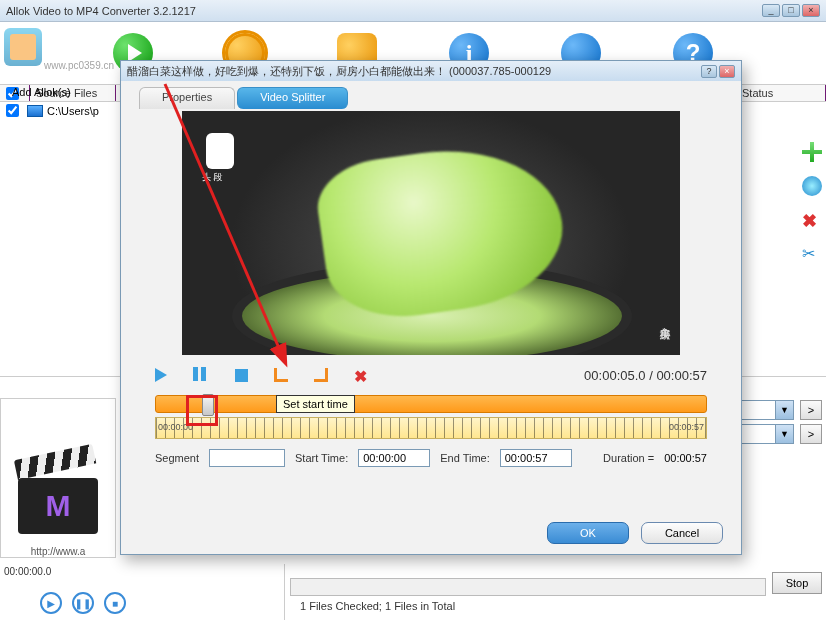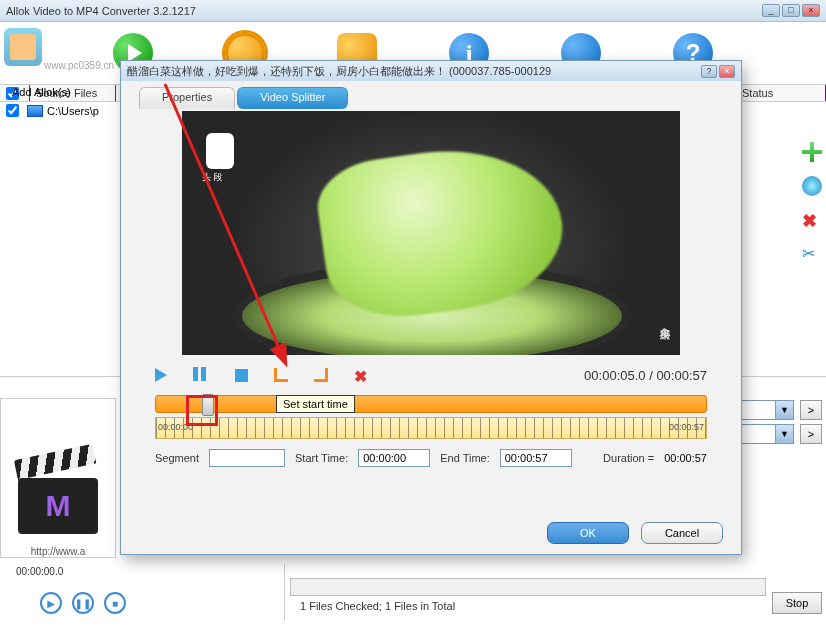--- a/index.html
+++ b/index.html
@@ -57,24 +57,24 @@
 .clap-m { color: #a060e8; font: 700 30px Arial; }
 .url-small { font-size: 10px; color: #555; margin-top: 6px; }
 
 .bottom-right { position: absolute; left: 122px; top: 400px; right: 0; }
 .combo-row { display: flex; gap: 6px; margin-bottom: 4px; padding-right: 4px; }
 .combo { flex: 1; height: 20px; border: 1px solid #7a9ab5; background: #fff; display: flex; }
 .combo .arrow { width: 18px; background: linear-gradient(#cfe2f5,#9cc0e0); border-left: 1px solid #7a9ab5; text-align: center; font-size: 9px; line-height: 18px; }
 .sq-btn { width: 22px; height: 20px; border: 1px solid #999; background: linear-gradient(#fafafa,#e0e0e0); font-size: 11px; text-align: center; line-height: 18px; cursor: pointer; }
 
 .status-done { position: absolute; left: 290px; top: 532px; font-size: 11px; color: #333; right: 60px; }
-.stop-btn { position: absolute; right: 4px; top: 572px; width: 50px; height: 22px; border: 1px solid #999; background: linear-gradient(#fafafa,#e0e0e0); font-size: 11px; cursor: pointer; margin-top: 20px; }
-
-
-.player-row { position: absolute; left: 16px; top: 566px; display: flex; gap: 4px; font-size: 11px; }
+.stop-btn { position: absolute; right: 4px; top: 572px; width: 50px; height: 22px; border: 1px solid #999; background: linear-gradient(#fafafa,#e0e0e0); font-size: 11px; cursor: pointer; }
+
+
+.player-row { position: absolute; left: 4px; top: 566px; display: flex; gap: 4px; font-size: 11px; }
 .time-label { font-size: 10px; color: #333; margin-right: 6px; }
 .mini-btn { width: 22px; height: 22px; border-radius: 50%; border: 2px solid #3a8cd8; background: #fff; color: #3a8cd8; font-size: 10px; display: flex; align-items: center; justify-content: center; cursor: pointer; }
 
 
 .progress-wrap { position: absolute; left: 290px; top: 578px; right: 60px; height: 18px; border: 1px solid #bbb; background: #f0f0f0; }
 .checked-label { position: absolute; left: 300px; top: 600px; font-size: 11px; color: #333; }
 .vdiv { position: absolute; left: 284px; top: 564px; width: 1px; height: 56px; background: #ccc; }
 
 
 .dialog { position: absolute; left: 120px; top: 60px; width: 622px; height: 495px; background: #f2f2f2; border: 1px solid #7a9ab5; box-shadow: 4px 6px 14px rgba(0,0,0,.3); z-index: 10; }

